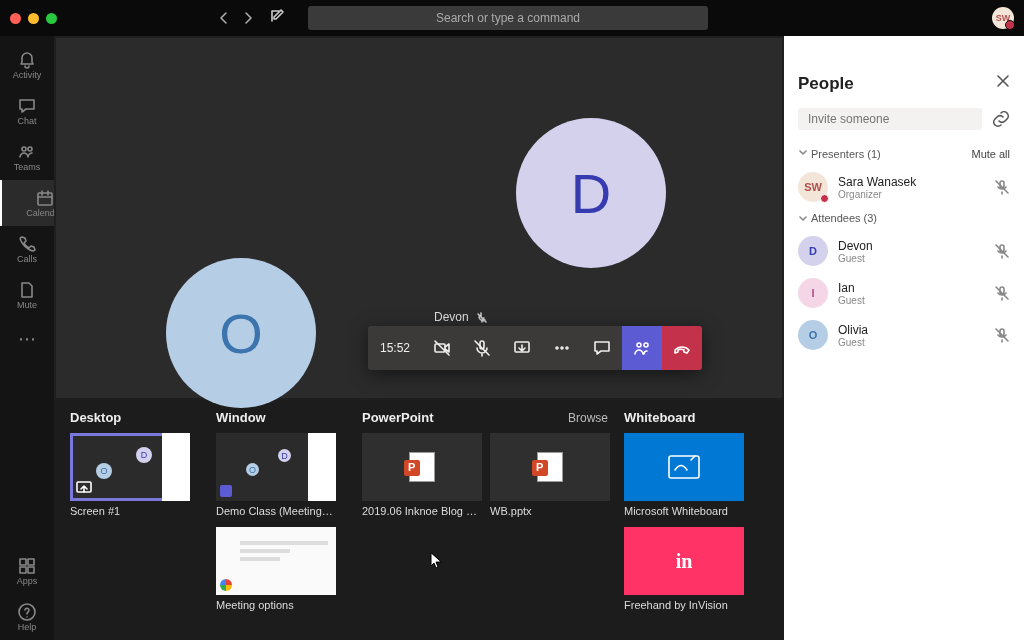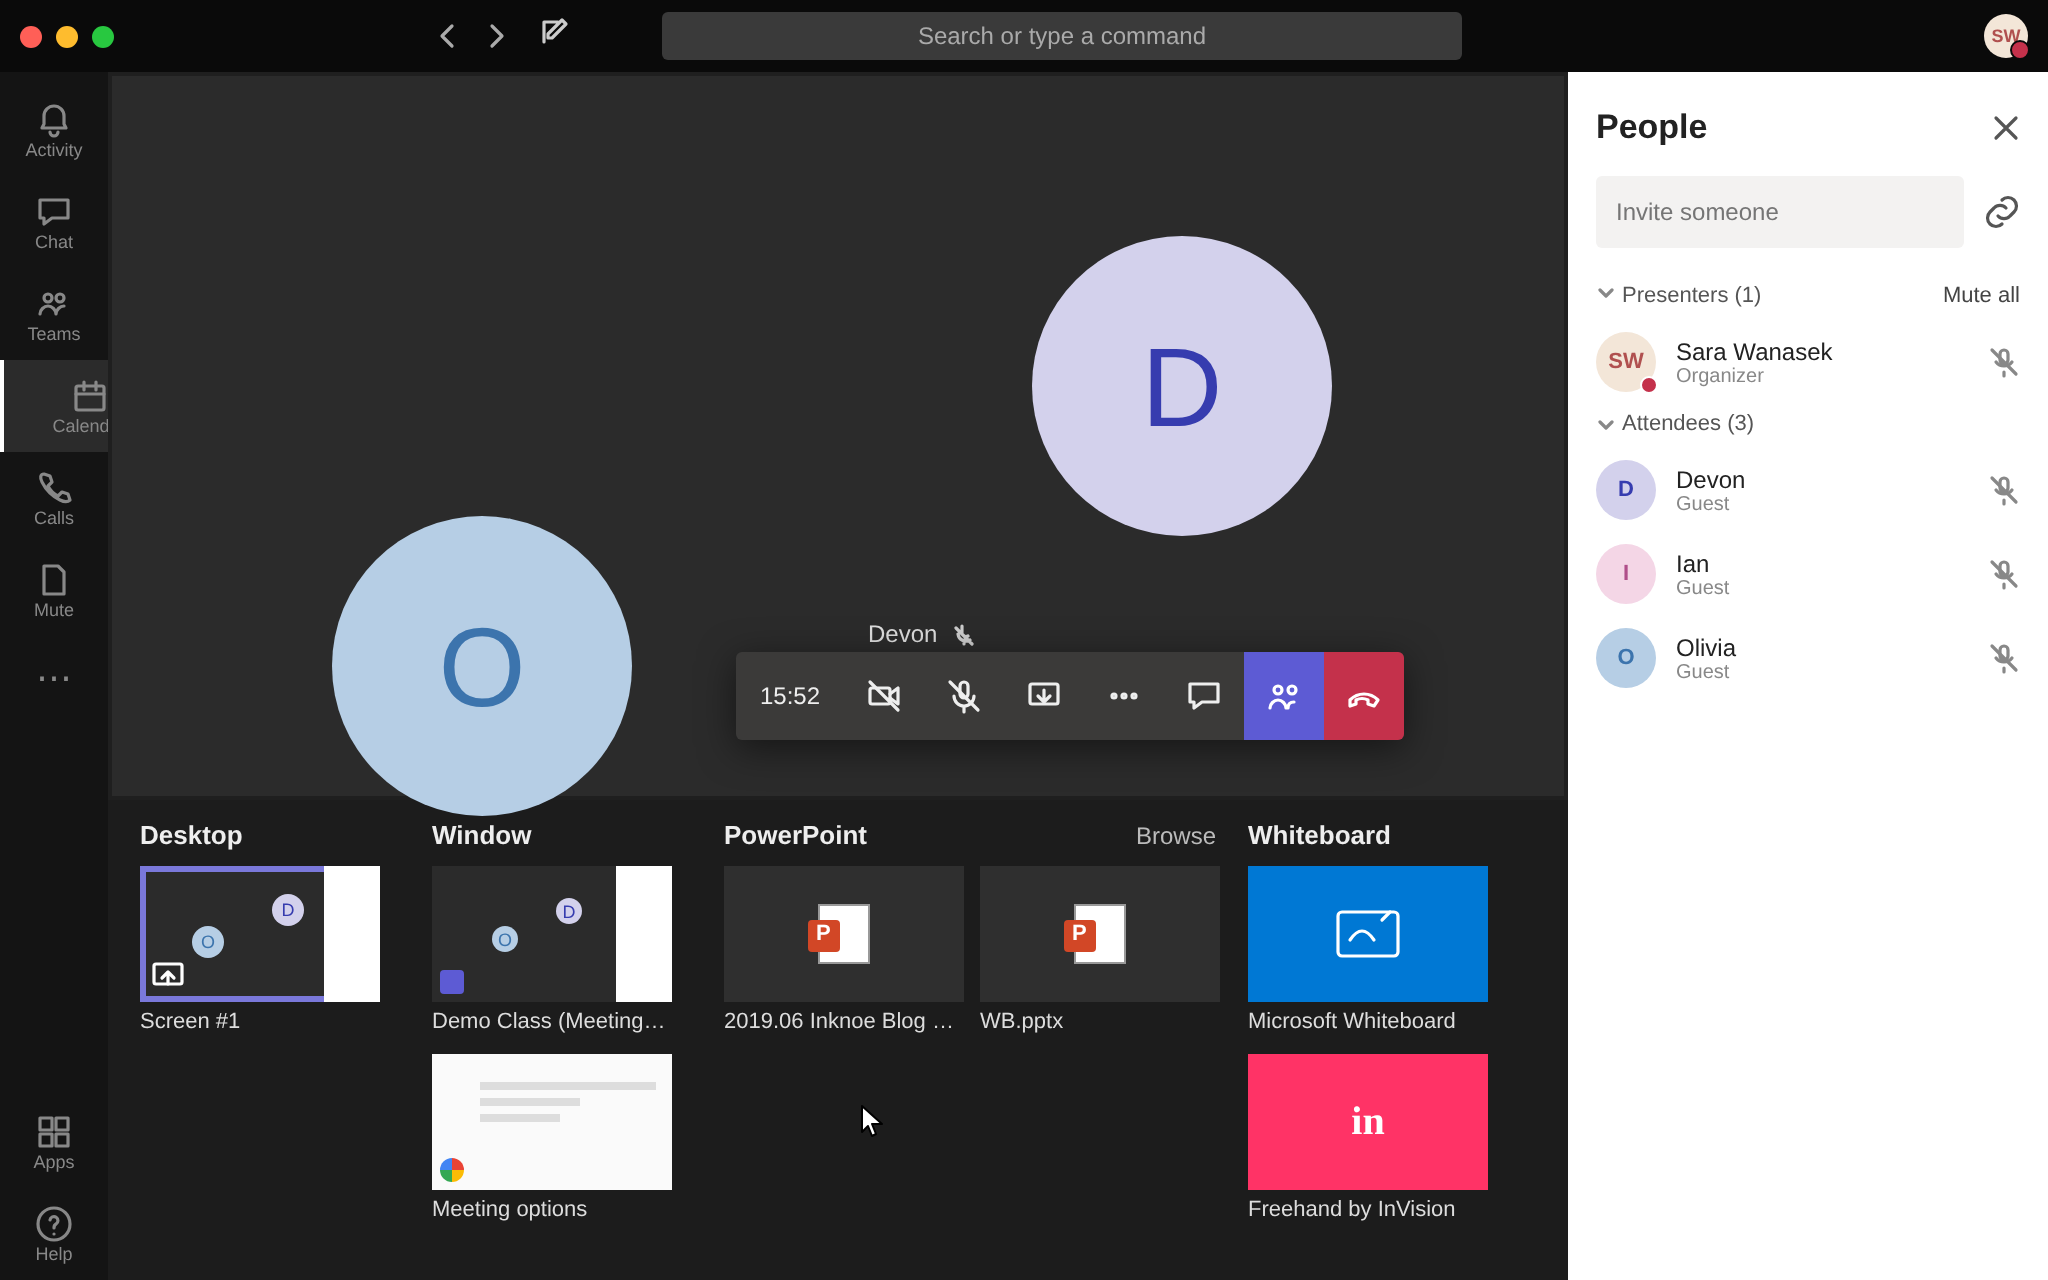--- a/index.html
+++ b/index.html
@@ -4,21 +4,21 @@
 <style>
 * { box-sizing: border-box; margin: 0; padding: 0; font-family: -apple-system, "Segoe UI", sans-serif; }
 html, body { width: 1024px; height: 640px; overflow: hidden; background: #1f1f1f; }
 
 
 .titlebar { height: 36px; background: #0a0a0a; display: flex; align-items: center; position: relative; }
 .traffic { display: flex; gap: 7px; margin-left: 10px; }
 .traffic span { width: 11px; height: 11px; border-radius: 50%; display: block; }
 .nav-arrows { display: flex; gap: 10px; margin-left: 160px; color: #aaa; font-size: 15px; }
 .compose { margin-left: 14px; color: #ccc; }
-.searchbox { margin-left: 46px; width: 400px; height: 24px; background: #3a3a3a; border-radius: 3px; display: flex; align-items: center; justify-content: center; color: #aaa; font-size: 12px; }
+.searchbox { margin-left: 23px; width: 400px; height: 24px; background: #3a3a3a; border-radius: 3px; display: flex; align-items: center; justify-content: center; color: #aaa; font-size: 12px; }
 .avatar-top { position: absolute; right: 10px; top: 7px; width: 22px; height: 22px; border-radius: 50%; background: #f3e6d8; color: #b0504f; font-size: 9px; font-weight: 600; display: flex; align-items: center; justify-content: center; }
 .avatar-top::after { content: ""; position: absolute; right: -1px; bottom: -1px; width: 8px; height: 8px; border-radius: 50%; background: #c4314b; border: 1.5px solid #0a0a0a; }
 
 .shell { display: flex; height: 604px; }
 
 
 .rail { width: 54px; background: #141414; display: flex; flex-direction: column; align-items: center; padding-top: 6px; }
 .rail-item { width: 100%; display: flex; flex-direction: column; align-items: center; gap: 0; color: #888; padding: 8px 0; font-size: 9px; cursor: pointer; }
 .rail-item.active { background: #2b2b2b; border-left: 2px solid #fff; padding-left: 33px; }
 .rail-item svg, .rail-item .ico { width: 20px; height: 20px; }
@@ -57,24 +57,24 @@
 .wb-blue { background: #0078d4; }
 .wb-pink { background: #ff3366; }
 .pp-icon { width: 26px; height: 30px; background: #fff; border: 1px solid #999; position: relative; }
 .pp-icon::before { content: ""; position: absolute; left: -6px; top: 7px; width: 16px; height: 16px; background: #d24726; border-radius: 2px; }
 .pp-icon::after { content: "P"; position: absolute; left: -2px; top: 8px; color: #fff; font-size: 11px; font-weight: 700; }
 .share-ico { position: absolute; left: 6px; bottom: 5px; stroke: #fff; }
 .mini-avatar { border-radius: 50%; display: flex; align-items: center; justify-content: center; font-size: 9px; position: absolute; }
 
 
 .panel { width: 240px; background: #fff; display: flex; flex-direction: column; padding: 18px 14px; }
-.panel-head { display: flex; justify-content: space-between; align-items: center; margin-bottom: 14px; }
+.panel-head { display: flex; justify-content: space-between; align-items: flex-start; margin-bottom: 14px; margin-top: 20px; }
 .panel-head h2 { font-size: 17px; font-weight: 700; color: #222; }
 .invite-row { display: flex; gap: 10px; margin-bottom: 14px; align-items: center; }
-.invite-row input { flex: 1; height: 36px; border: none; background: #f3f2f1; border-radius: 3px; padding: 0 10px; font-size: 12px; color: #666; }
+.invite-row input { flex: 1; height: 22px; border: none; background: #f3f2f1; border-radius: 3px; padding: 0 10px; font-size: 12px; color: #666; }
 .invite-row svg { width: 18px; height: 18px; stroke: #555; }
 .section-hdr { display: flex; justify-content: space-between; align-items: center; font-size: 11px; color: #555; margin: 4px 0 6px 0; }
 .section-hdr .muteall { color: #444; }
 .person { display: flex; align-items: center; gap: 10px; padding: 6px 0; }
 .pavatar { width: 30px; height: 30px; border-radius: 50%; display: flex; align-items: center; justify-content: center; font-size: 11px; font-weight: 600; position: relative; flex-shrink: 0; }
 .pavatar .presence { position: absolute; right: -1px; bottom: -1px; width: 9px; height: 9px; border-radius: 50%; background: #c4314b; border: 1.5px solid #fff; }
 .pinfo { flex: 1; display: flex; flex-direction: column; }
 .pname { font-size: 12px; color: #222; }
 .prole { font-size: 10px; color: #888; }
 .pmic { width: 16px; height: 16px; stroke: #888; }

